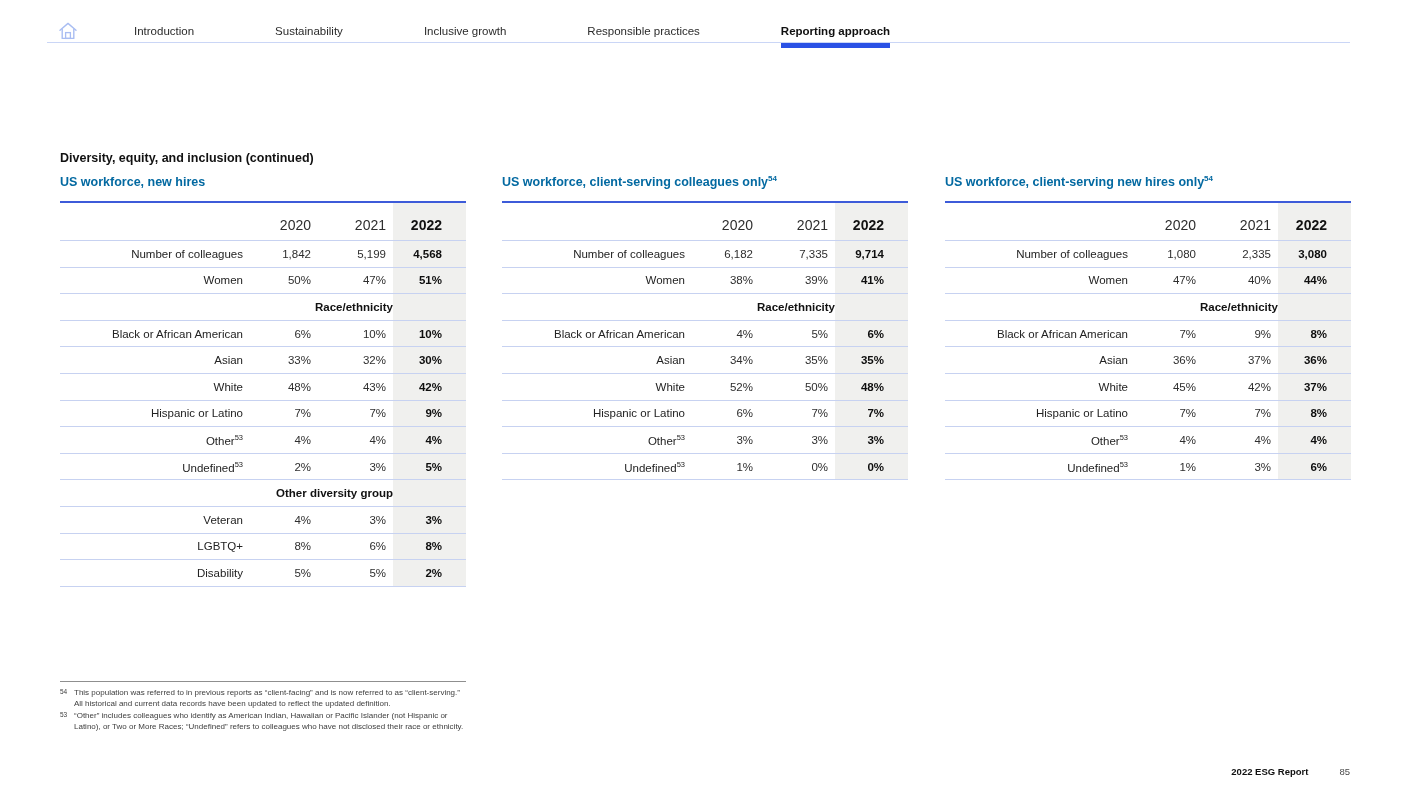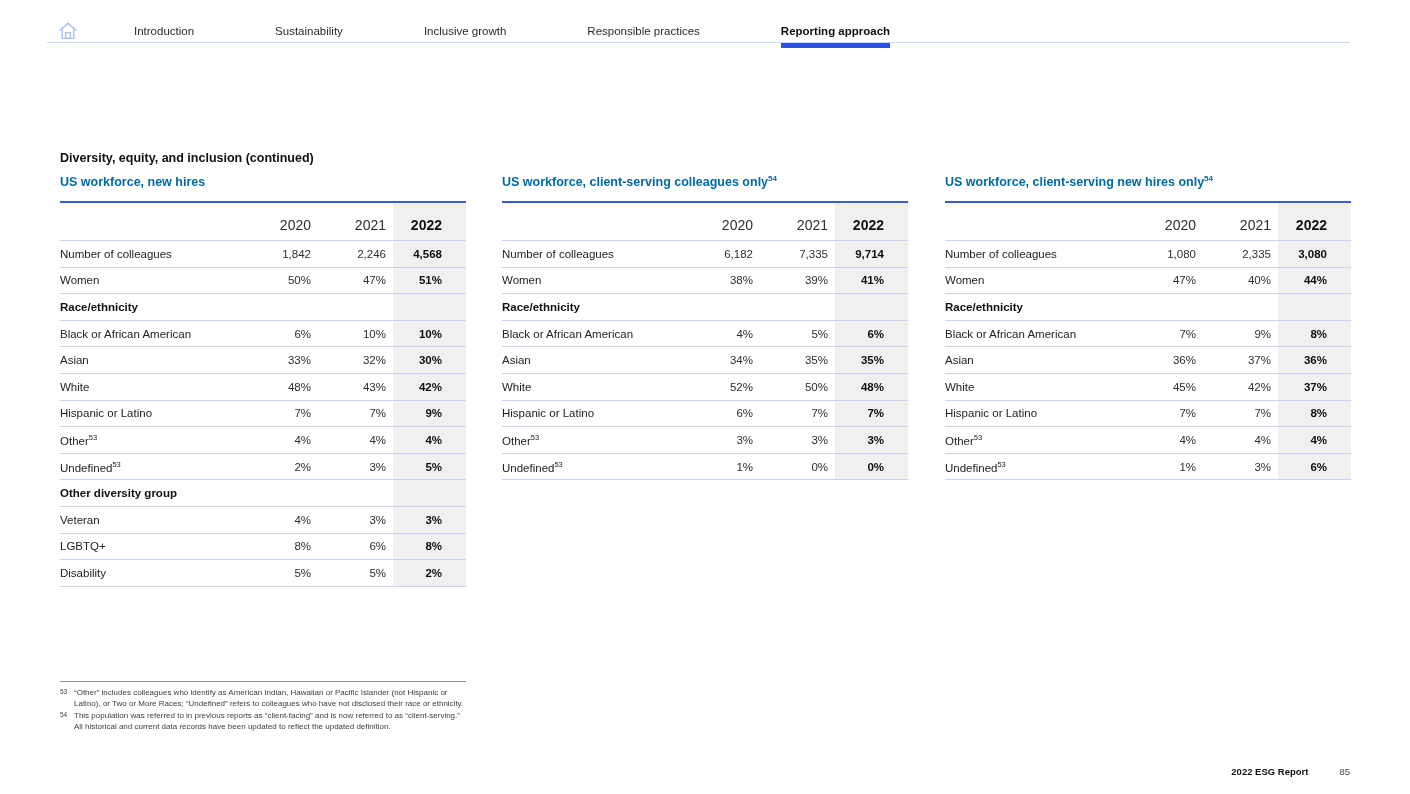--- a/index.html
+++ b/index.html
@@ -29,21 +29,21 @@
   .table-title sup{font-size:8px;line-height:0}
 
   table{border-collapse:collapse;width:406px;border-top:2.5px solid var(--tableblue);table-layout:fixed}
   col.col-year{width:75px}
   col.col-last{width:73px}
   th,td{border-bottom:1px solid var(--rowline);font-weight:normal}
   th{height:30px;vertical-align:bottom;padding:0 7px 7px 0;font-size:14px;color:#2e2e2e;text-align:right}
   th.h-label{text-align:left;padding:0}
   th.h-last{background:var(--greybg);font-weight:bold;color:#111;padding-right:24px}
   td{height:23.6px;font-size:11.5px;vertical-align:middle}
-  td.label{text-align:left;padding:0;color:#232323}
+  td.label{text-align:right;padding:0;color:#232323}
   td.label sup{font-size:7.5px}
   td.section{font-weight:bold;color:#111}
   td.num{text-align:right;padding-right:7px;color:#2e2e2e;font-variant-numeric:tabular-nums}
   td.last{background:var(--greybg);font-weight:bold;color:#0e0e0e;padding-right:24px}
 
   
   .footnotes{position:absolute;left:60px;top:681px;width:406px;border-top:1px solid #8f8f8f;padding-top:5px}
   .footnote{position:relative;padding-left:14px;font-size:8px;line-height:11px;color:#3d3d3d;margin-bottom:1px}
   .footnote .fn-num{position:absolute;left:0;top:-1px;font-size:6.5px}
 
@@ -92,21 +92,21 @@
               <th class="h-label"></th>
               <th class="">2020</th>
               <th class="">2021</th>
               <th class="h-last">2022</th>
             </tr>
           </thead>
           <tbody>
             <tr>
               <td class="label">Number of colleagues</td>
               <td class="num">1,842</td>
-              <td class="num">2,246</td>
+              <td class="num">5,199</td>
               <td class="num last">4,568</td>
             </tr>
             <tr>
               <td class="label">Women</td>
               <td class="num">50%</td>
               <td class="num">47%</td>
               <td class="num last">51%</td>
             </tr>
             <tr>
               <td class="label section" colspan="3">Race/ethnicity</td>
@@ -315,22 +315,22 @@
               <td class="num">1%</td>
               <td class="num">3%</td>
               <td class="num last">6%</td>
             </tr>
           </tbody>
         </table>
       </section>
     </div>
 
   <div class="footnotes">
+      <div class="footnote"><span class="fn-num">54</span><span>This population was referred to in previous reports as “client-facing” and is now referred to as “client-serving.” All historical and current data records have been updated to reflect the updated definition.</span></div>
       <div class="footnote"><span class="fn-num">53</span><span>“Other” includes colleagues who identify as American Indian, Hawaiian or Pacific Islander (not Hispanic or Latino), or Two or More Races; “Undefined” refers to colleagues who have not disclosed their race or ethnicity.</span></div>
-      <div class="footnote"><span class="fn-num">54</span><span>This population was referred to in previous reports as “client-facing” and is now referred to as “client-serving.” All historical and current data records have been updated to reflect the updated definition.</span></div>
     </div>
 
   <footer class="footer">
     <span class="report-label">2022 ESG Report</span>
     <span class="page-num">85</span>
   </footer>
 
 </div>
 
 </body></html>

